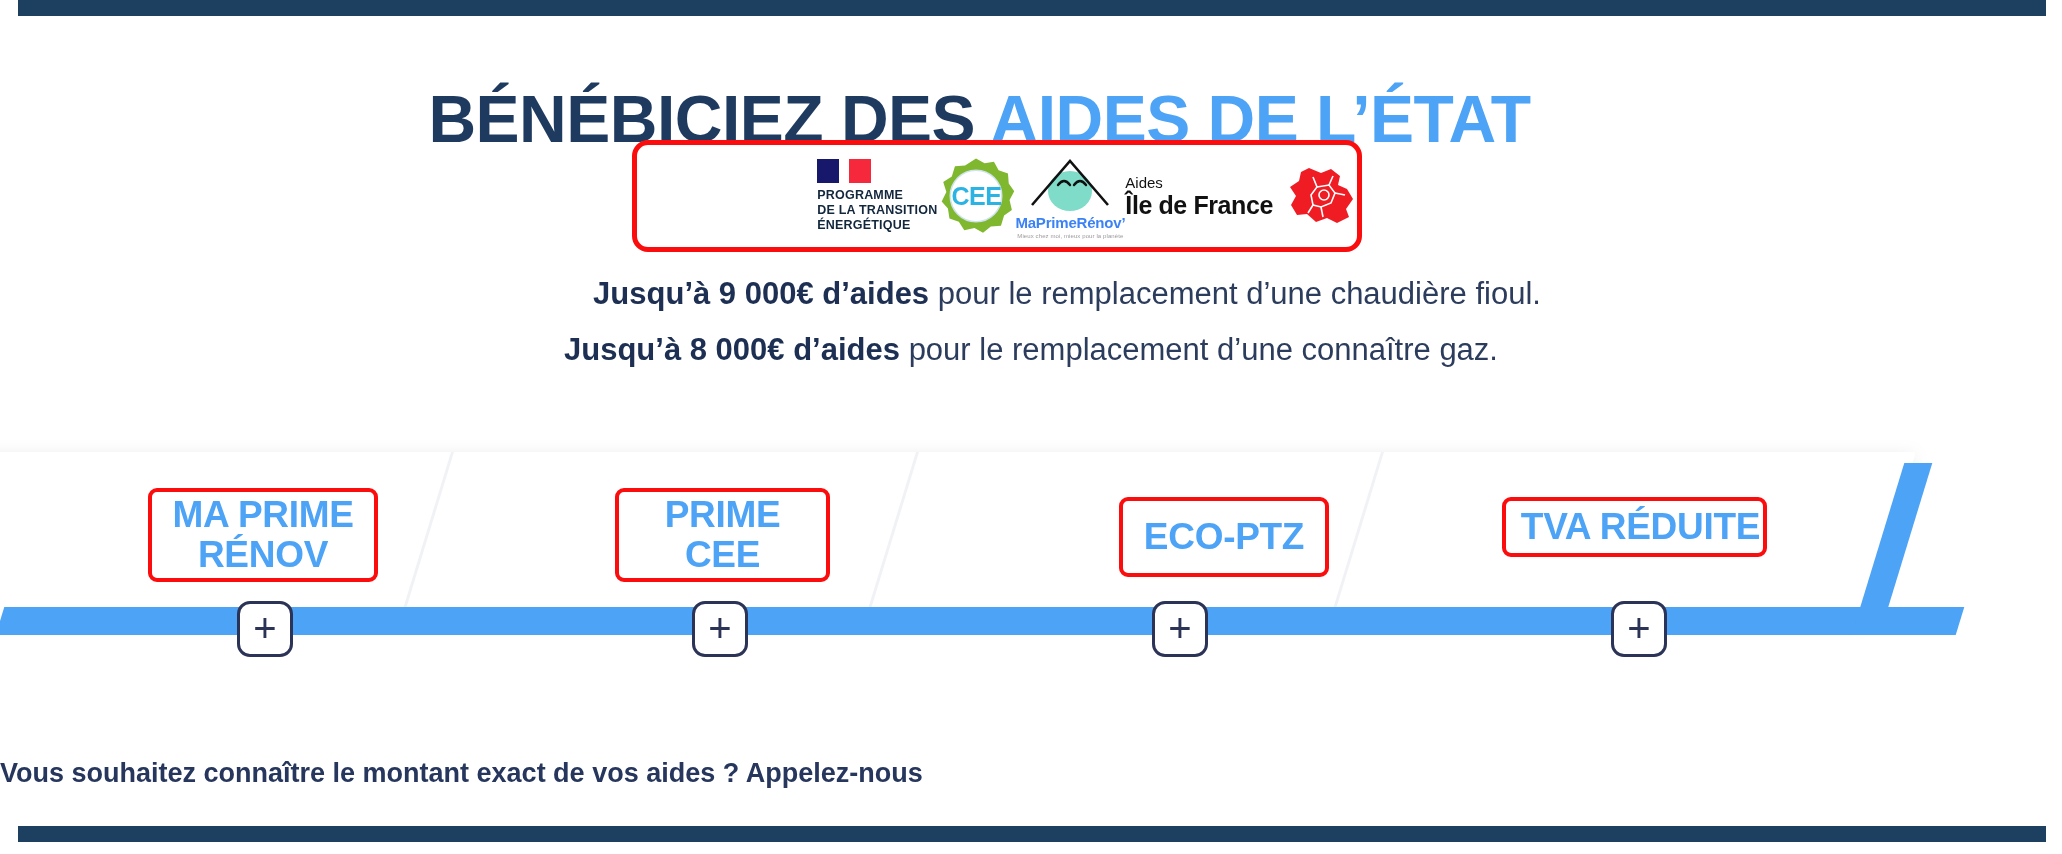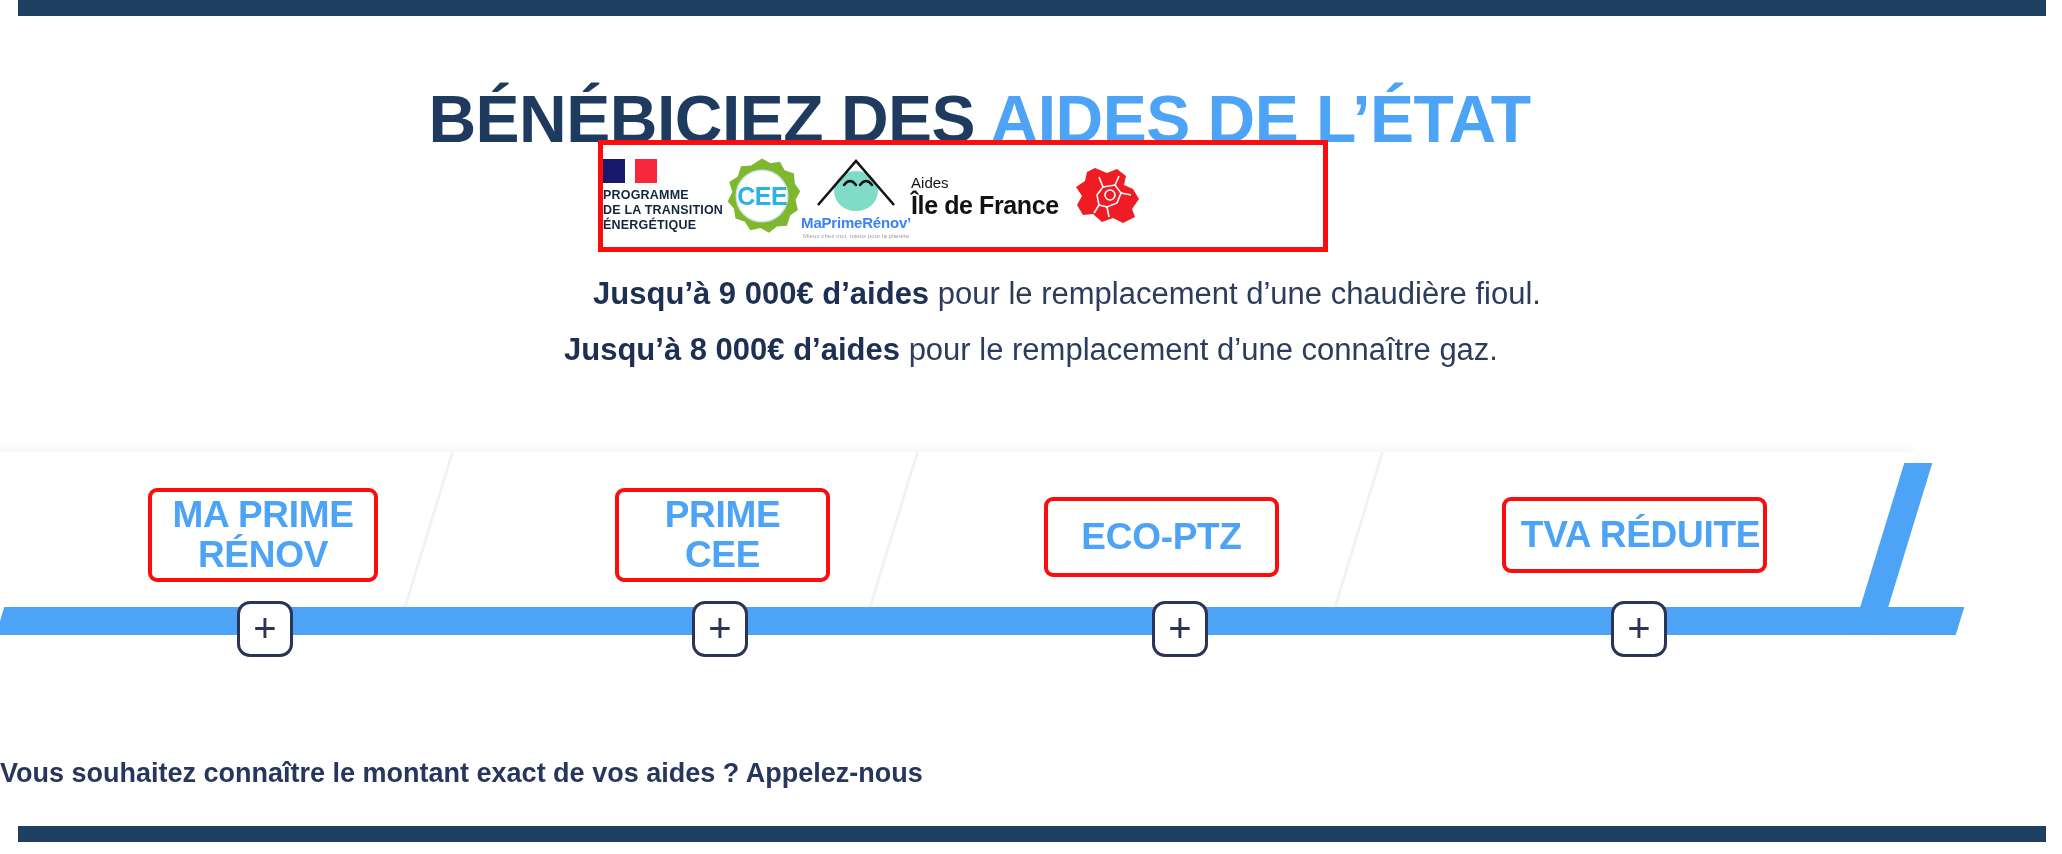--- a/index.html
+++ b/index.html
@@ -33,28 +33,28 @@
     letter-spacing:-0.5px;
     line-height:1;
     white-space:nowrap;
   }
   .heading .dark{color:#1e3a5f;}
   .heading .blue{color:#4da3f5;}
 
   
   .logos-frame{
     position:absolute;
-    top:140px;left:598px;
+    top:140px;left:632px;
     width:730px;height:112px;
     border:5px solid #fb0d0d;
-    border-radius:0;
+    border-radius:16px;
     background:#ffffff;
     display:flex;
     align-items:center;
-    justify-content:flex-start;
+    justify-content:flex-end;
     box-sizing:border-box;
   }
   .logo-cell{
     display:flex;align-items:center;justify-content:center;
     height:100%;
   }
 
   
   .prog{display:flex;flex-direction:column;align-items:flex-start;justify-content:center;}
   .flag{display:flex;width:54px;height:24px;margin-bottom:5px;}
@@ -260,22 +260,22 @@
   <div class="band-sep" style="left:930px;"></div>
   <div class="band-sep" style="left:1395px;"></div>
 </div>
 <div class="band-bar"></div>
 <div class="band-bar-tail"></div>
 
 <div class="chip" style="left:148px;top:488px;width:230px;height:94px;">MA PRIME
 RÉNOV</div>
 <div class="chip" style="left:615px;top:488px;width:215px;height:94px;">PRIME
 CEE</div>
-<div class="chip" style="left:1044px;top:497px;width:235px;height:80px;">ECO-PTZ</div>
-<div class="chip" style="left:1502px;top:497px;width:265px;height:76px;padding-left:12px;">TVA RÉDUITE</div>
+<div class="chip" style="left:1119px;top:497px;width:210px;height:80px;">ECO-PTZ</div>
+<div class="chip" style="left:1502px;top:497px;width:265px;height:60px;padding-left:12px;">TVA RÉDUITE</div>
 
 <div class="plus" style="left:237px;top:601px;">+</div>
 <div class="plus" style="left:692px;top:601px;">+</div>
 <div class="plus" style="left:1152px;top:601px;">+</div>
 <div class="plus" style="left:1611px;top:601px;">+</div>
 
 <div class="footer-q">Vous souhaitez connaître le montant exact de vos aides ? Appelez-nous</div>
 
 <div class="rule bottom"></div>
 

